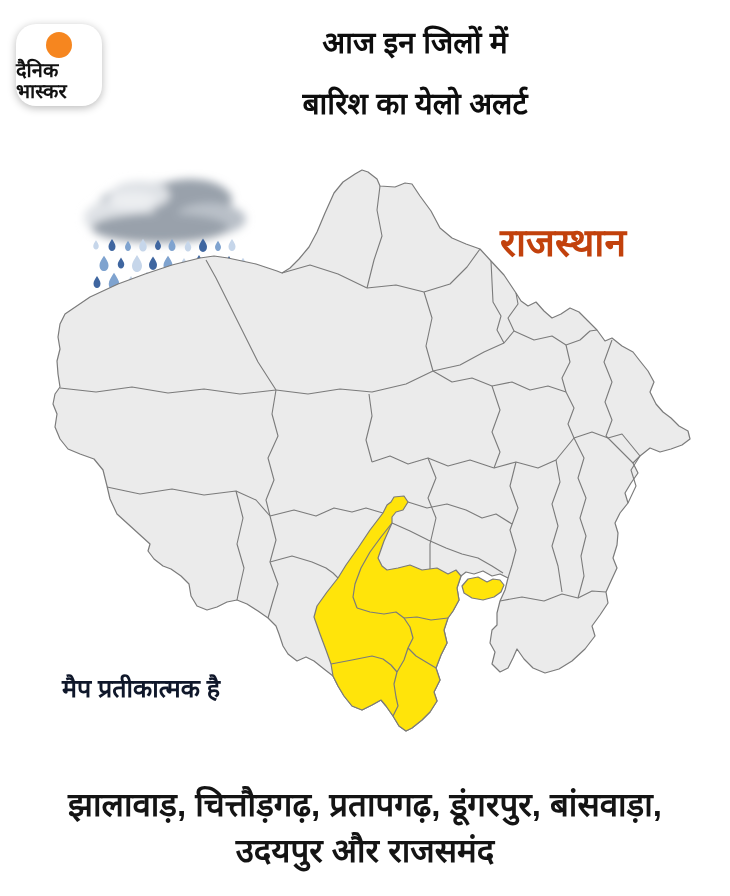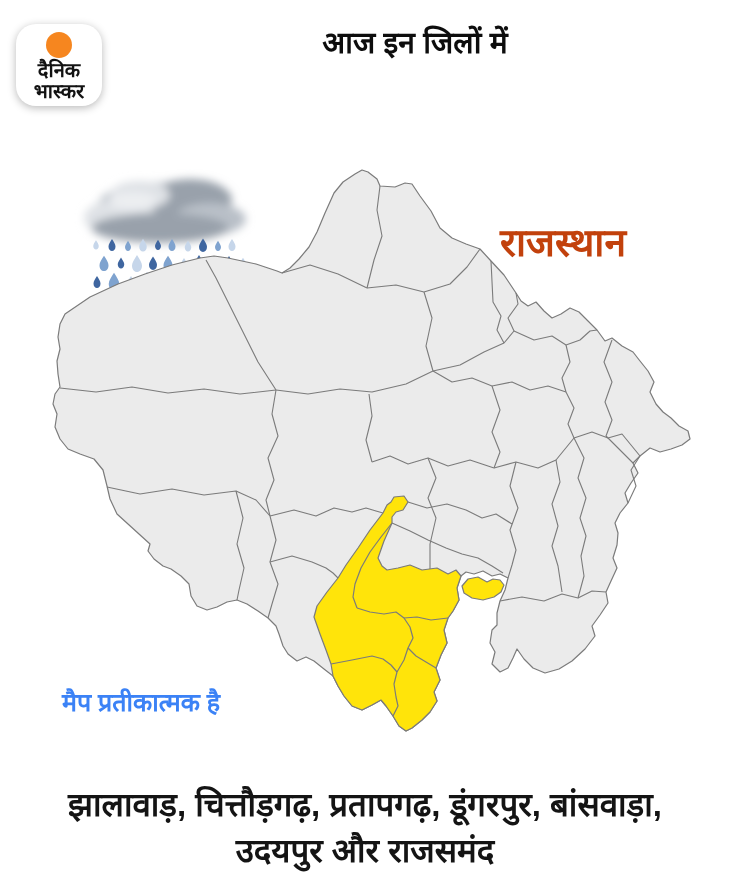--- a/index.html
+++ b/index.html
@@ -1,50 +1,51 @@
 <!DOCTYPE html>
 <html><head>
 <meta charset="utf-8">
 <style>
   html,body{margin:0;padding:0;background:#fff;}
   #stage{position:relative;width:730px;height:896px;background:#ffffff;overflow:hidden;
          font-family:"Liberation Sans","DejaVu Sans",sans-serif;color:#111;}
   
   .logo-card{position:absolute;left:16px;top:24px;width:86px;height:82px;background:#fff;
-             border-radius:20px;box-shadow:0 2px 8px rgba(0,0,0,.28);text-align:center;}
+             border-radius:20px;box-shadow:0 2px 8px rgba(0,0,0,.28);text-align:left;}
   .logo-dot{display:block;margin:7px auto 1px;}
   .logo-text{font-weight:bold;font-size:20px;line-height:21px;color:#121212;letter-spacing:0;}
   
   .headline{position:absolute;left:110px;right:10px;top:12px;text-align:center;
             font-weight:bold;font-size:30px;line-height:61px;color:#0d0d0d;}
   
   .state-label{position:absolute;left:500px;top:220px;width:210px;
                font-weight:bold;font-size:39px;line-height:46px;color:#c2410c;}
   
-  .map-note{position:absolute;left:62px;top:684px;font-weight:600;font-size:25px;color:#3b82f6;}
+  .map-note{position:absolute;left:62px;top:670px;font-weight:600;font-size:25px;color:#0f172a;}
   
   .district-list{position:absolute;left:0;right:0;top:782px;text-align:center;
                  font-weight:700;font-size:33px;line-height:46px;color:#141414;}
   svg.scene{position:absolute;left:0;top:0;}
 </style>
 </head>
 <body>
 
 <div id="stage">
 
   <div class="logo-card">
     <svg class="logo-dot" width="28" height="28">
       <circle cx="14" cy="14" r="13" fill="#F6861F"></circle>
     </svg>
     <div class="logo-text">दैनिक</div>
     <div class="logo-text">भास्कर</div>
   </div>
 
   <div class="headline">
     <div>आज इन जिलों में</div>
+    <div>बारिश का येलो अलर्ट</div>
   </div>
 
   <svg class="scene" width="730" height="896" viewBox="0 0 730 896">
     <defs>
       <filter id="soft" x="-40%" y="-40%" width="180%" height="180%">
         <feGaussianBlur stdDeviation="4"></feGaussianBlur>
       </filter>
       <path id="drop" d="M0,-7 C2.5,-3 5,0.5 5,3.5 C5,7.5 2.8,10 0,10 C-2.8,10 -5,7.5 -5,3.5 C-5,0.5 -2.5,-3 0,-7 Z"></path>
     </defs>
 

